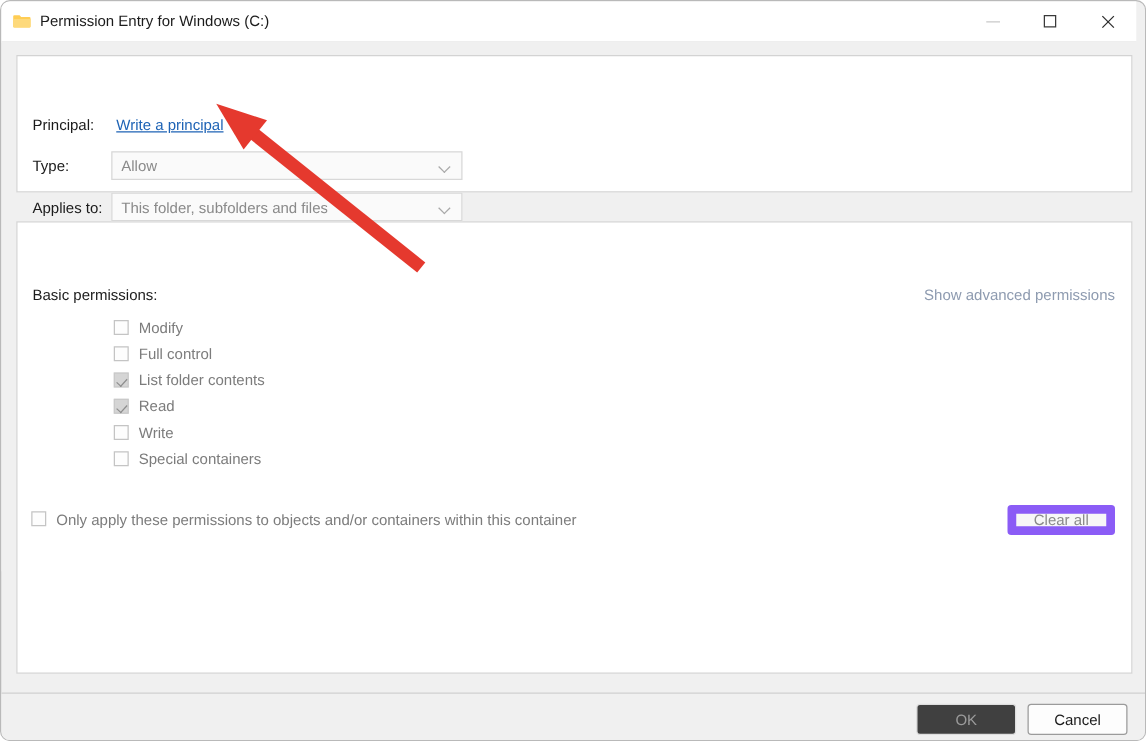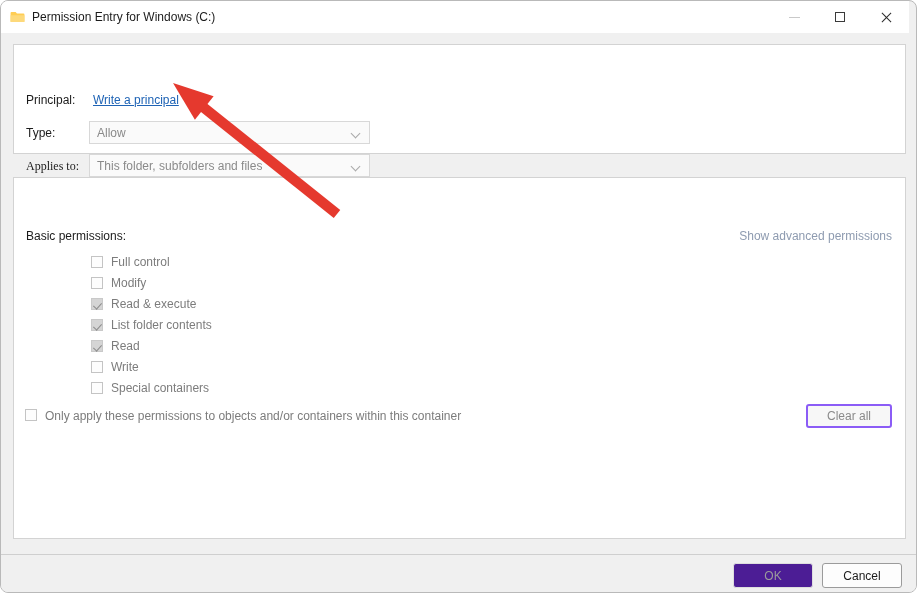--- a/index.html
+++ b/index.html
@@ -111,21 +111,21 @@
 
   
   .form-label {
     position: absolute;
     font-size: 12px;
     color: #1b1b1b;
     white-space: nowrap;
   }
   #lbl-principal  { left: 25px; top: 60px; }
   #lbl-type       { left: 25px; top: 93px; }
-  #lbl-applies    { left: 25px; top: 126px; font-family: Liberation Serif, serif; }
+  #lbl-applies    { left: 25px; top: 126px; }
 
   #link-principal {
     position: absolute;
     left: 92px; top: 60px;
     font-size: 12px;
     color: #1e63b5;
     text-decoration: underline;
     white-space: nowrap;
     cursor: pointer;
   }
@@ -234,21 +234,21 @@
     font-size: 12px;
     color: #7c7c7c;
     white-space: nowrap;
   }
 
   #btn-clear-all {
     position: absolute;
     right: 26px; top: 371px;
     width: 86px; height: 24px;
     background: #f7f7f7;
-    border: 2px solid #8b5cf6;
+    border: 7px solid #8b5cf6;
     border-radius: 3px;
     box-sizing: border-box;
     font-family: "Liberation Sans", sans-serif;
     font-size: 12px;
     color: #8a8a8a;
     display: flex;
     align-items: center;
     justify-content: center;
     cursor: default;
   }
@@ -269,21 +269,21 @@
     border-radius: 3px;
     box-sizing: border-box;
     font-family: "Liberation Sans", sans-serif;
     font-size: 12px;
     display: flex;
     align-items: center;
     justify-content: center;
   }
   #btn-ok {
     right: 105px;
-    background: #4c1d95;
+    background: #404040;
     border: 1px solid #dedede;
     color: #9b9b9b;
     cursor: default;
   }
   #btn-cancel {
     right: 16px;
     background: #fdfdfd;
     border: 1px solid #9b9b9b;
     color: #1b1b1b;
     cursor: pointer;
@@ -339,29 +339,25 @@
       <span class="combo-value">This folder, subfolders and files</span>
       <span class="combo-arrow"></span>
     </div>
 
     <div id="lbl-basic-perms">Basic permissions:</div>
     <div id="link-advanced">Show advanced permissions</div>
 
     <div id="perm-list">
         <div class="perm-row">
           <span class="chk"></span>
+          <span class="perm-label">Modify</span>
+        </div>
+        <div class="perm-row">
+          <span class="chk"></span>
           <span class="perm-label">Full control</span>
-        </div>
-        <div class="perm-row">
-          <span class="chk"></span>
-          <span class="perm-label">Modify</span>
-        </div>
-        <div class="perm-row">
-          <span class="chk checked"></span>
-          <span class="perm-label">Read &amp; execute</span>
         </div>
         <div class="perm-row">
           <span class="chk checked"></span>
           <span class="perm-label">List folder contents</span>
         </div>
         <div class="perm-row">
           <span class="chk checked"></span>
           <span class="perm-label">Read</span>
         </div>
         <div class="perm-row">

